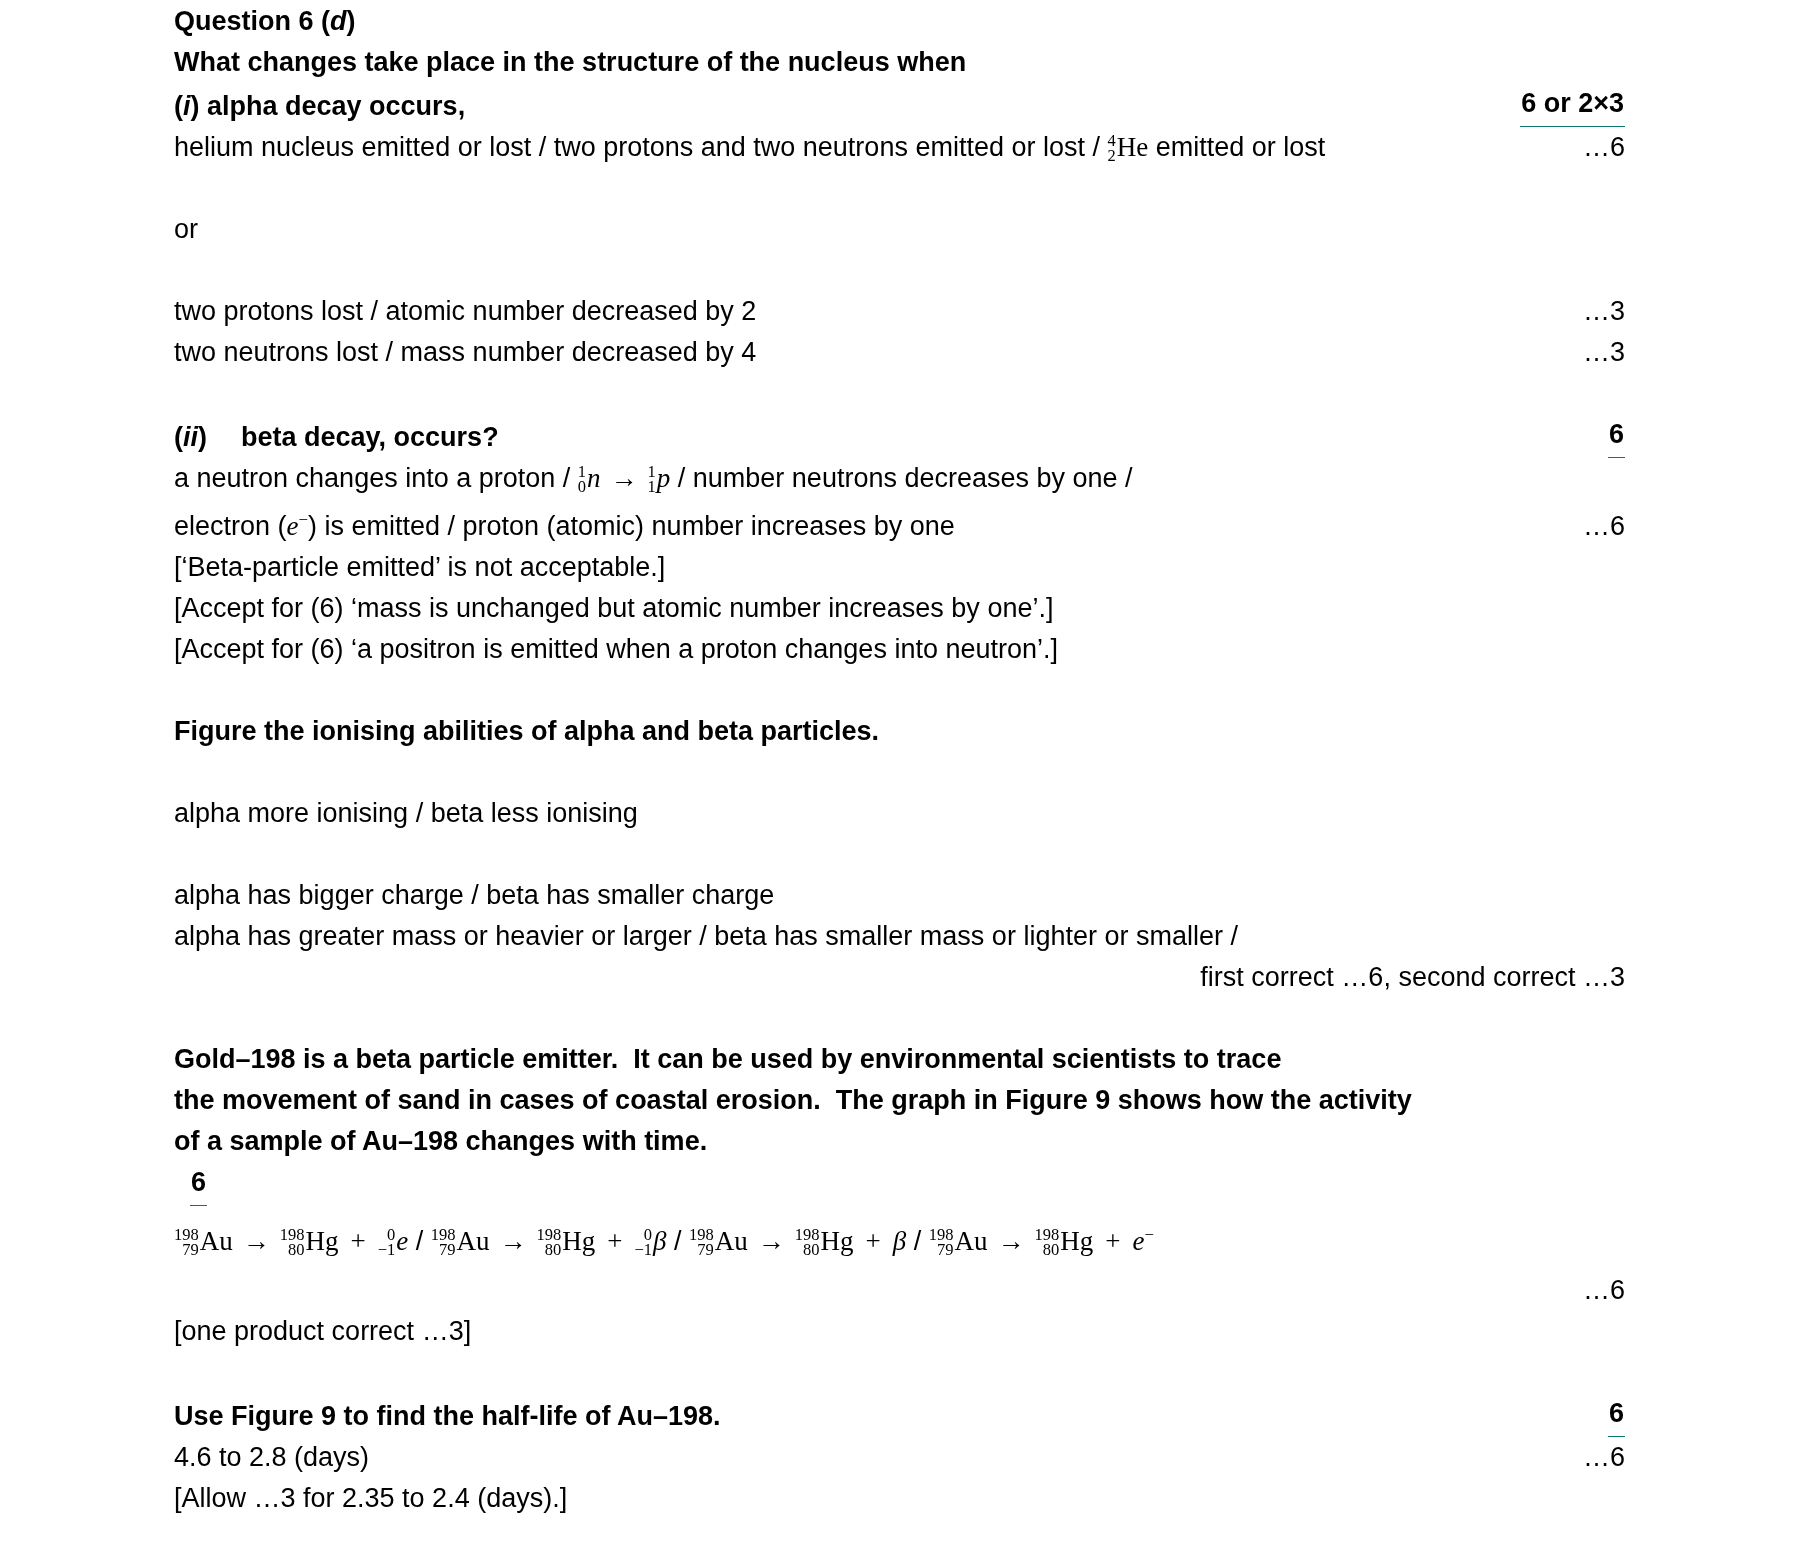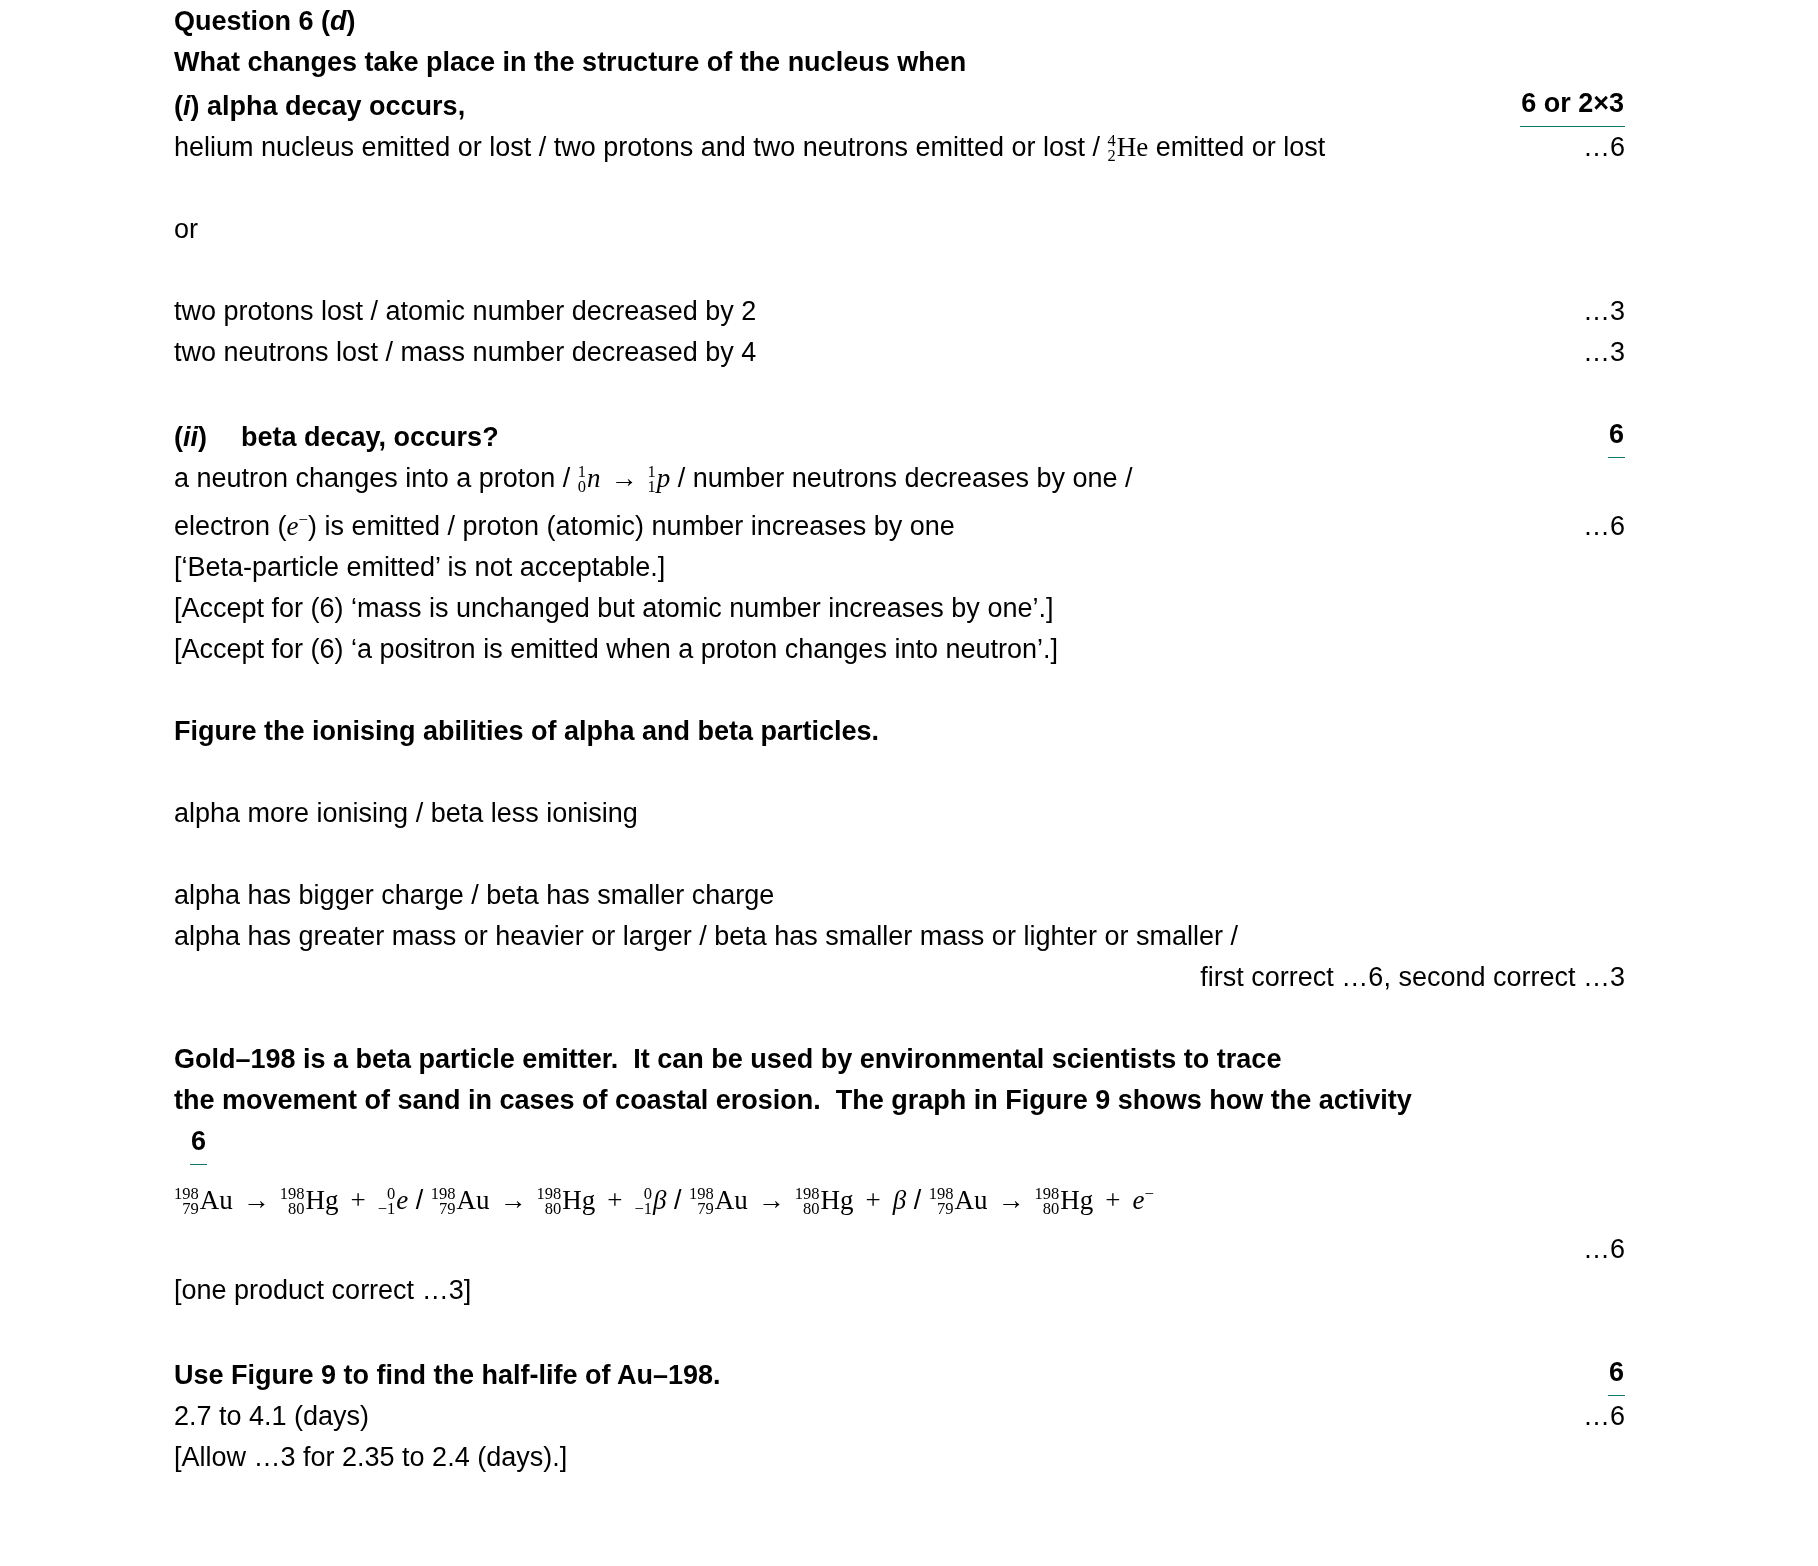--- a/index.html
+++ b/index.html
@@ -127,20 +127,23 @@
       <div class="line">
         <span class="left"></span>
       </div>
       <div class="line">
         <span class="left"><span class="seg b">Gold–198 is a beta particle emitter.  It can be used by environmental scientists to trace</span></span>
       </div>
       <div class="line">
         <span class="left"><span class="seg b">the movement of sand in cases of coastal erosion.  The graph in Figure 9 shows how the activity</span></span>
       </div>
       <div class="line">
+        <span class="left"><span class="seg b">of a sample of Au–198 changes with time.</span></span>
+      </div>
+      <div class="line">
         <span class="right b u">6</span>
       </div>
       <div class="line eq">
         <span class="left"><span class="nuclide"><span class="stack">
               <span>198</span>
               <span>79</span>
             </span><span class="">Au</span></span><span class="m arr">→</span><span class="nuclide"><span class="stack">
               <span>198</span>
               <span>80</span>
             </span><span class="">Hg</span></span><span class="m op">+</span><span class="nuclide"><span class="stack">
@@ -177,20 +180,20 @@
         <span class="left"><span class="seg">[one product correct …3]</span></span>
       </div>
       <div class="line">
         <span class="left"></span>
       </div>
       <div class="line">
         <span class="left"><span class="seg b">Use Figure 9 to find the half-life of Au–198.</span></span>
         <span class="right b u">6</span>
       </div>
       <div class="line">
-        <span class="left"><span class="seg">2.7 to 4.1 (days)</span></span>
+        <span class="left"><span class="seg">4.6 to 2.8 (days)</span></span>
         <span class="right">…6</span>
       </div>
       <div class="line">
         <span class="left"><span class="seg">[Allow …3 for 2.35 to 2.4 (days).]</span></span>
       </div>
     </div>
 </main>
 
 </body></html>

